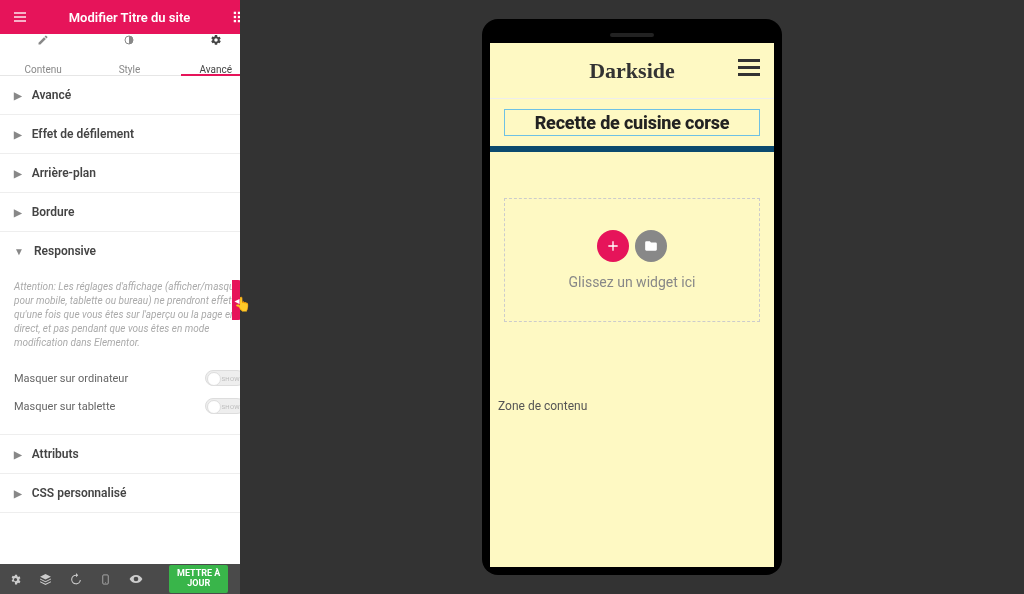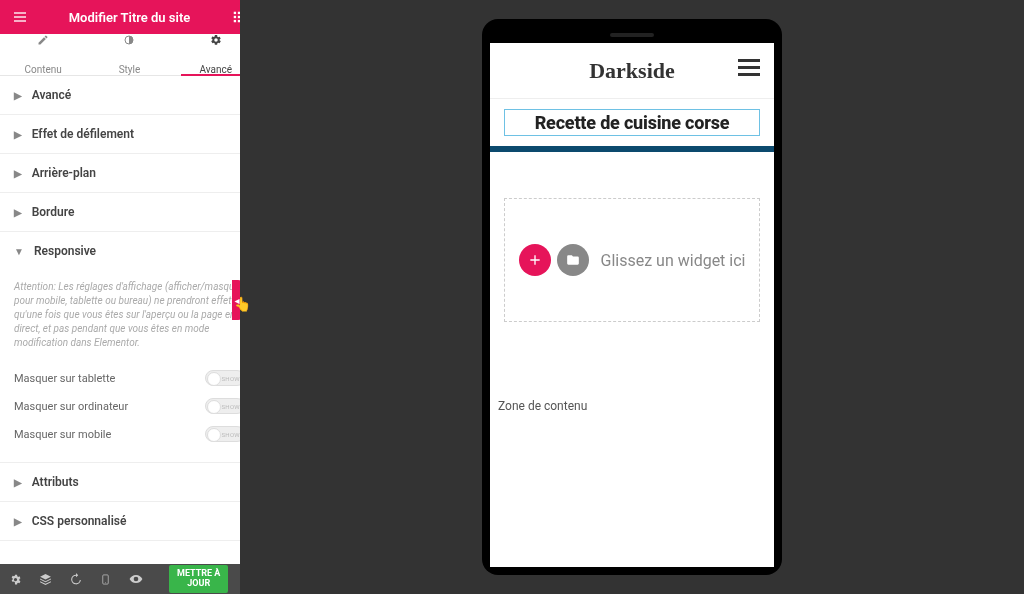--- a/index.html
+++ b/index.html
@@ -244,21 +244,21 @@
       justify-content: center;
     }
     .speaker span {
       width: 44px;
       height: 4px;
       border-radius: 2px;
       background: #222;
     }
     .device-screen {
       flex: 1;
-      background: #ffffff;
+      background: #fef9c3;
       position: relative;
       overflow: hidden;
     }
     .app-header {
       height: 56px;
       display: flex;
       align-items: center;
       justify-content: center;
       border-bottom: 1px solid #eee;
       position: relative;
@@ -295,26 +295,26 @@
       text-align: center;
       color: #222;
       border: 1px solid #6ec1e4;
       padding: 2px 6px;
     }
     .dropzone {
       margin: 46px 14px 14px;
       border: 1px dashed #ccc;
       height: 124px;
       display: flex;
-      flex-direction: row;
+      flex-direction: column;
       align-items: center;
       justify-content: center;
       gap: 12px;
       color: #888;
-      font-size: 16px;
+      font-size: 14px;
     }
     .dz-icons {
       display: flex;
       gap: 6px;
     }
     .dz-btn {
       width: 32px;
       height: 32px;
       border-radius: 50%;
       display: flex;
@@ -410,29 +410,25 @@
       </div>
     </div>
     <div class="accordion-item">
       <div class="accordion-head">
         <span class="caret">▼</span>
         <span>Responsive</span>
       </div>
       <div class="accordion-body">
         <div class="warning">Attention: Les réglages d'affichage (afficher/masquer pour mobile, tablette ou bureau) ne prendront effet qu'une fois que vous êtes sur l'aperçu ou la page en direct, et pas pendant que vous êtes en mode modification dans Elementor.</div>
         <div class="toggle-row">
-          <span>Masquer sur tablette</span>
-          <div class="toggle">SHOW</div>
-        </div>
-        <div class="toggle-row">
           <span>Masquer sur ordinateur</span>
           <div class="toggle">SHOW</div>
         </div>
         <div class="toggle-row">
-          <span>Masquer sur mobile</span>
+          <span>Masquer sur tablette</span>
           <div class="toggle">SHOW</div>
         </div>
       </div>
     </div>
     <div class="accordion-item">
       <div class="accordion-head">
         <span class="caret">▶</span>
         <span>Attributs</span>
       </div>
     </div>

